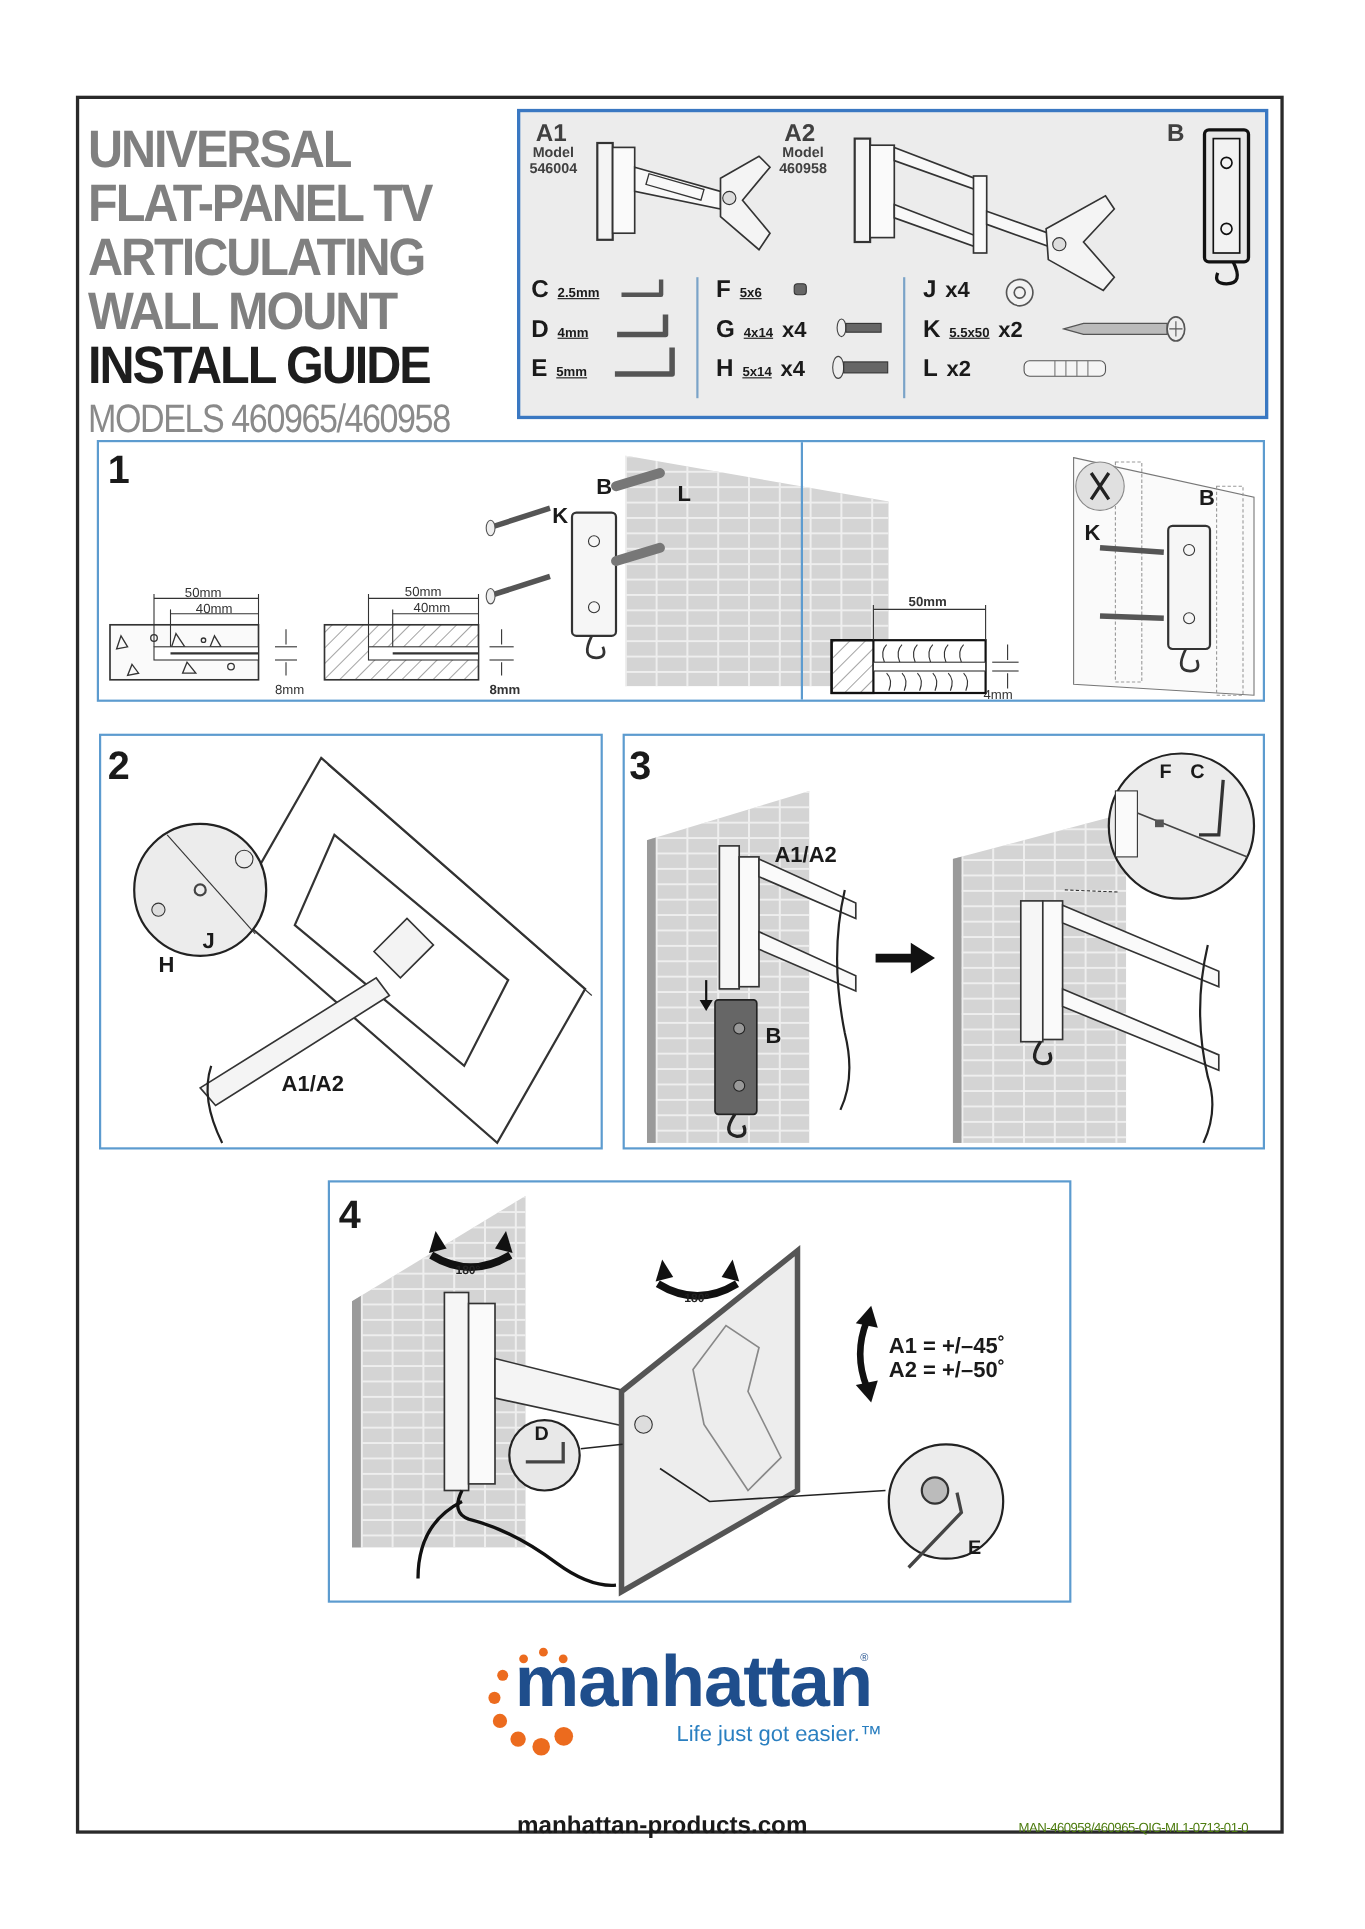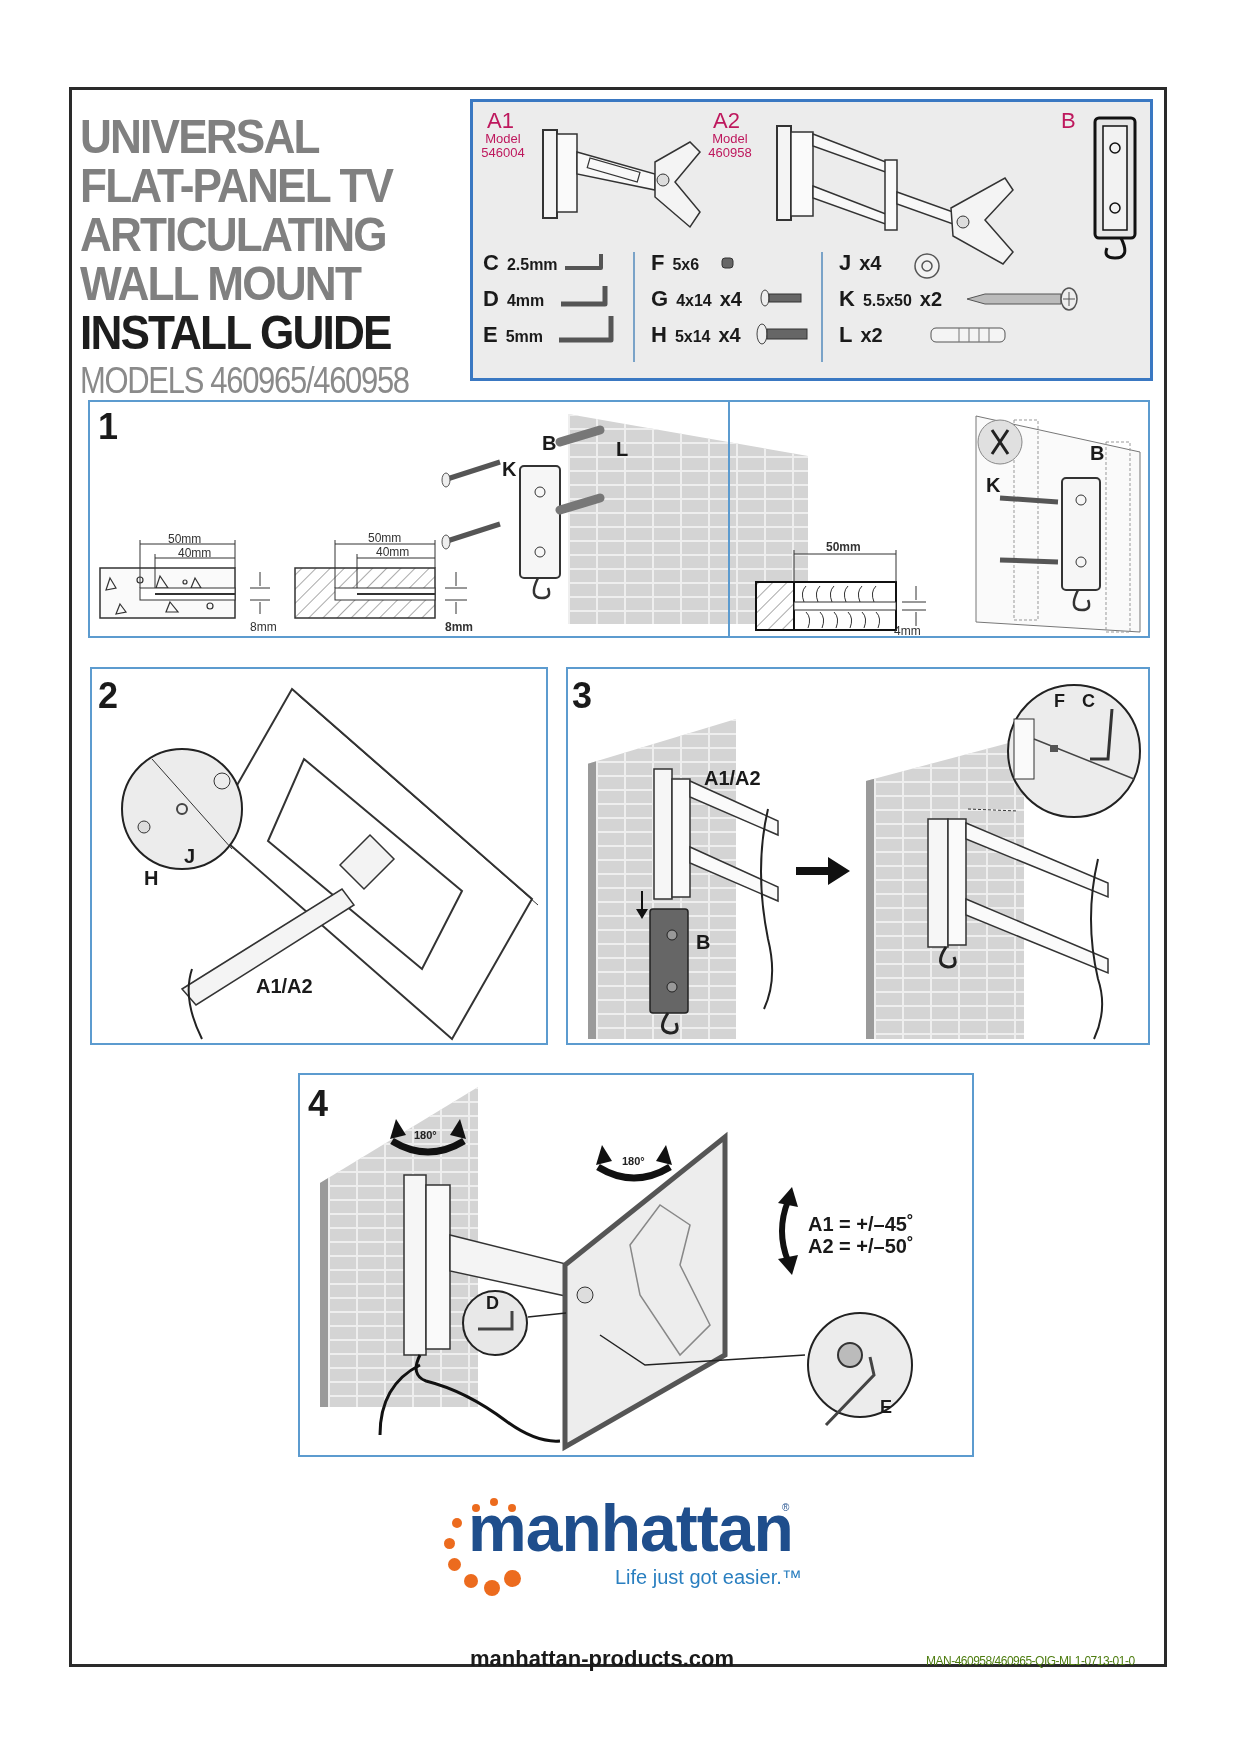--- a/index.html
+++ b/index.html
@@ -4,36 +4,36 @@
 <style>
   html, body { margin:0; padding:0; background:#ffffff; }
   body { width:1241px; height:1754px; position:relative; font-family:"Liberation Sans", sans-serif; color:#1a1a1a; overflow:hidden; }
   .page-frame { position:absolute; left:69px; top:87px; width:1098px; height:1580px; border:3px solid #2a2a2a; box-sizing:border-box; }
   .title-block { position:absolute; left:80px; top:112px; width:360px; }
   .title-line { font-family:"Liberation Sans", sans-serif; font-weight:bold; font-size:48px; line-height:49px; color:#808080; letter-spacing:-2px; transform:scaleX(0.92); transform-origin:left; white-space:nowrap; }
   .title-line.dark { color:#1d1d1d; }
   .title-models { font-size:36px; line-height:44px; color:#8a8a8a; font-weight:normal; letter-spacing:-1.5px; transform:scaleX(0.86); transform-origin:left; white-space:nowrap; margin-top:2px; }
 
   .parts-box { position:absolute; left:470px; top:99px; width:683px; height:282px; border:3px solid #3a78c2; box-sizing:border-box; background:#ececec; }
-  .part-label { position:absolute; font-weight:normal; color:#be185d; white-space:nowrap; }
+  .part-label { position:absolute; font-weight:bold; color:#404040; white-space:nowrap; }
   .part-big { font-size:22px; }
   .part-sub { font-size:13px; line-height:14px; text-align:center; }
   .part-row { position:absolute; display:flex; align-items:baseline; gap:8px; white-space:nowrap; font-weight:bold; }
   .part-row .letter { font-size:22px; }
-  .part-row .size { font-size:16px; }
+  .part-row .size { font-size:12px;text-decoration:underline; }
   .part-row .qty { font-size:20px; }
   .col-divider { position:absolute; width:2px; background:#7aa3c8; }
 
   .step-box { position:absolute; border:2px solid #5c9bcf; box-sizing:border-box; background:#ffffff; }
   .step-num { position:absolute; font-weight:bold; font-size:36px; color:#1a1a1a; }
   .mount-text { position:absolute; font-weight:bold; font-size:13px; line-height:13.5px; color:#1a1a1a; white-space:nowrap; letter-spacing:-0.3px; }
   .dim-label { position:absolute; font-size:12px; color:#333; white-space:nowrap; }
   .callout { position:absolute; font-weight:bold; font-size:20px; color:#1a1a1a; white-space:nowrap; }
   .angle-text { position:absolute; font-weight:bold; font-size:20px; line-height:22px; color:#1a1a1a; white-space:nowrap; }
-  .deg { position:absolute; font-weight:bold; font-size:11px; color:#222; }
+  .deg { position:absolute; font-weight:bold; font-size:11px; color:#222;margin-top:20px; }
 
   .brick { background-color:#d4d4d4;
     background-image:
       linear-gradient(#eeeeee 2px, transparent 2px),
       linear-gradient(90deg, #eeeeee 2px, transparent 2px);
     background-size:28px 14px, 28px 14px; }
 
   .logo { position:absolute; left:430px; top:1490px; width:380px; height:120px; }
   .logo-word { position:absolute; left:38px; top:0px; font-weight:bold; font-size:66px; color:#1f4e8c; letter-spacing:-1px; }
   .logo-tag { position:absolute; left:185px; top:76px; font-size:20px; color:#2a7fc0; white-space:nowrap; }

